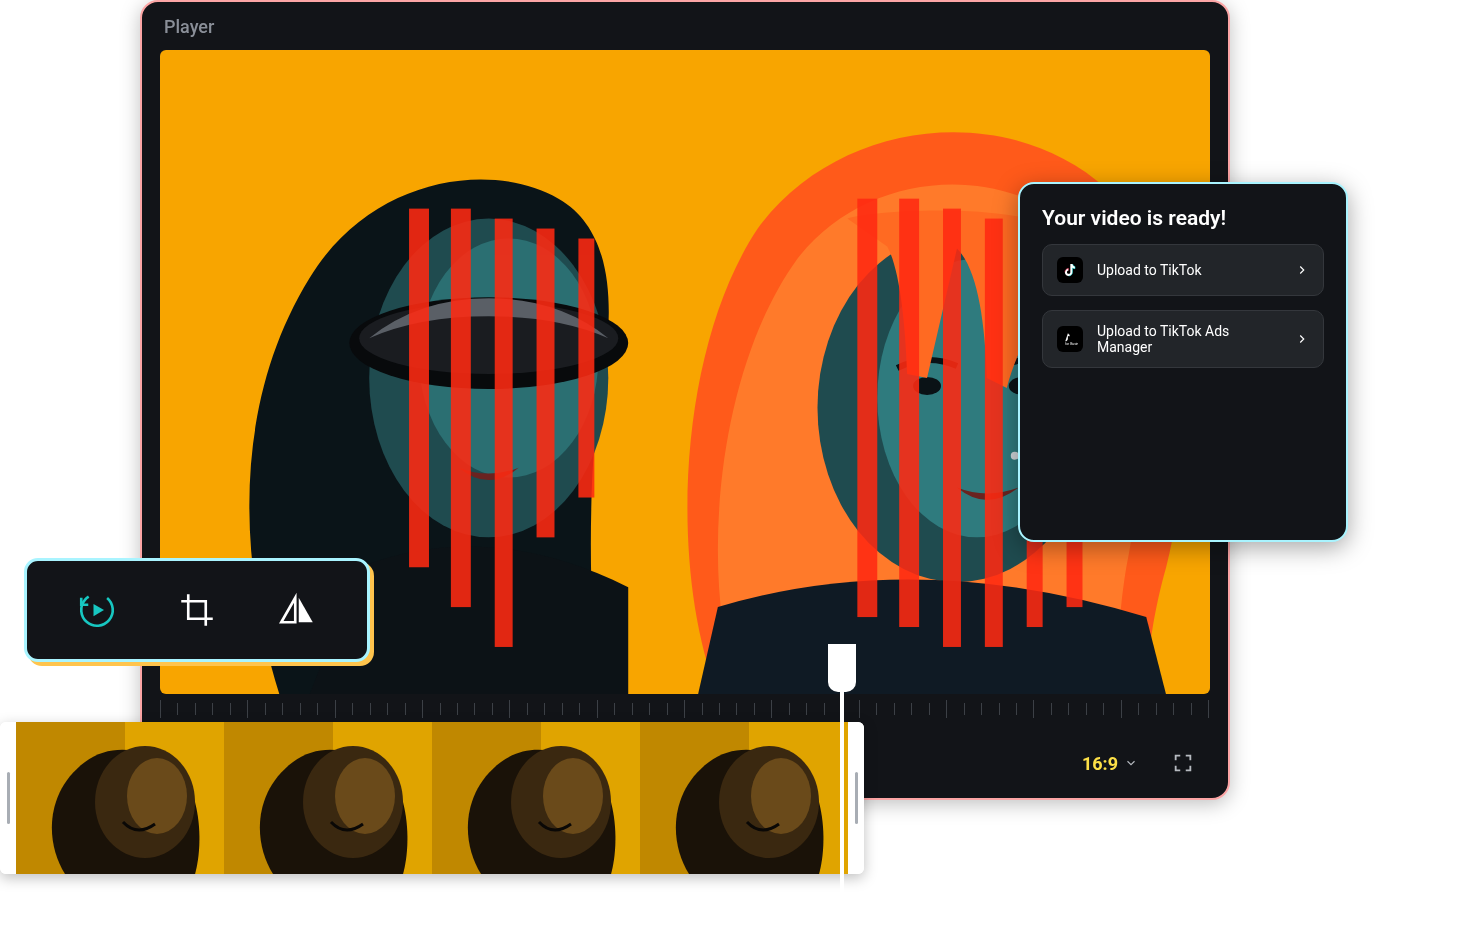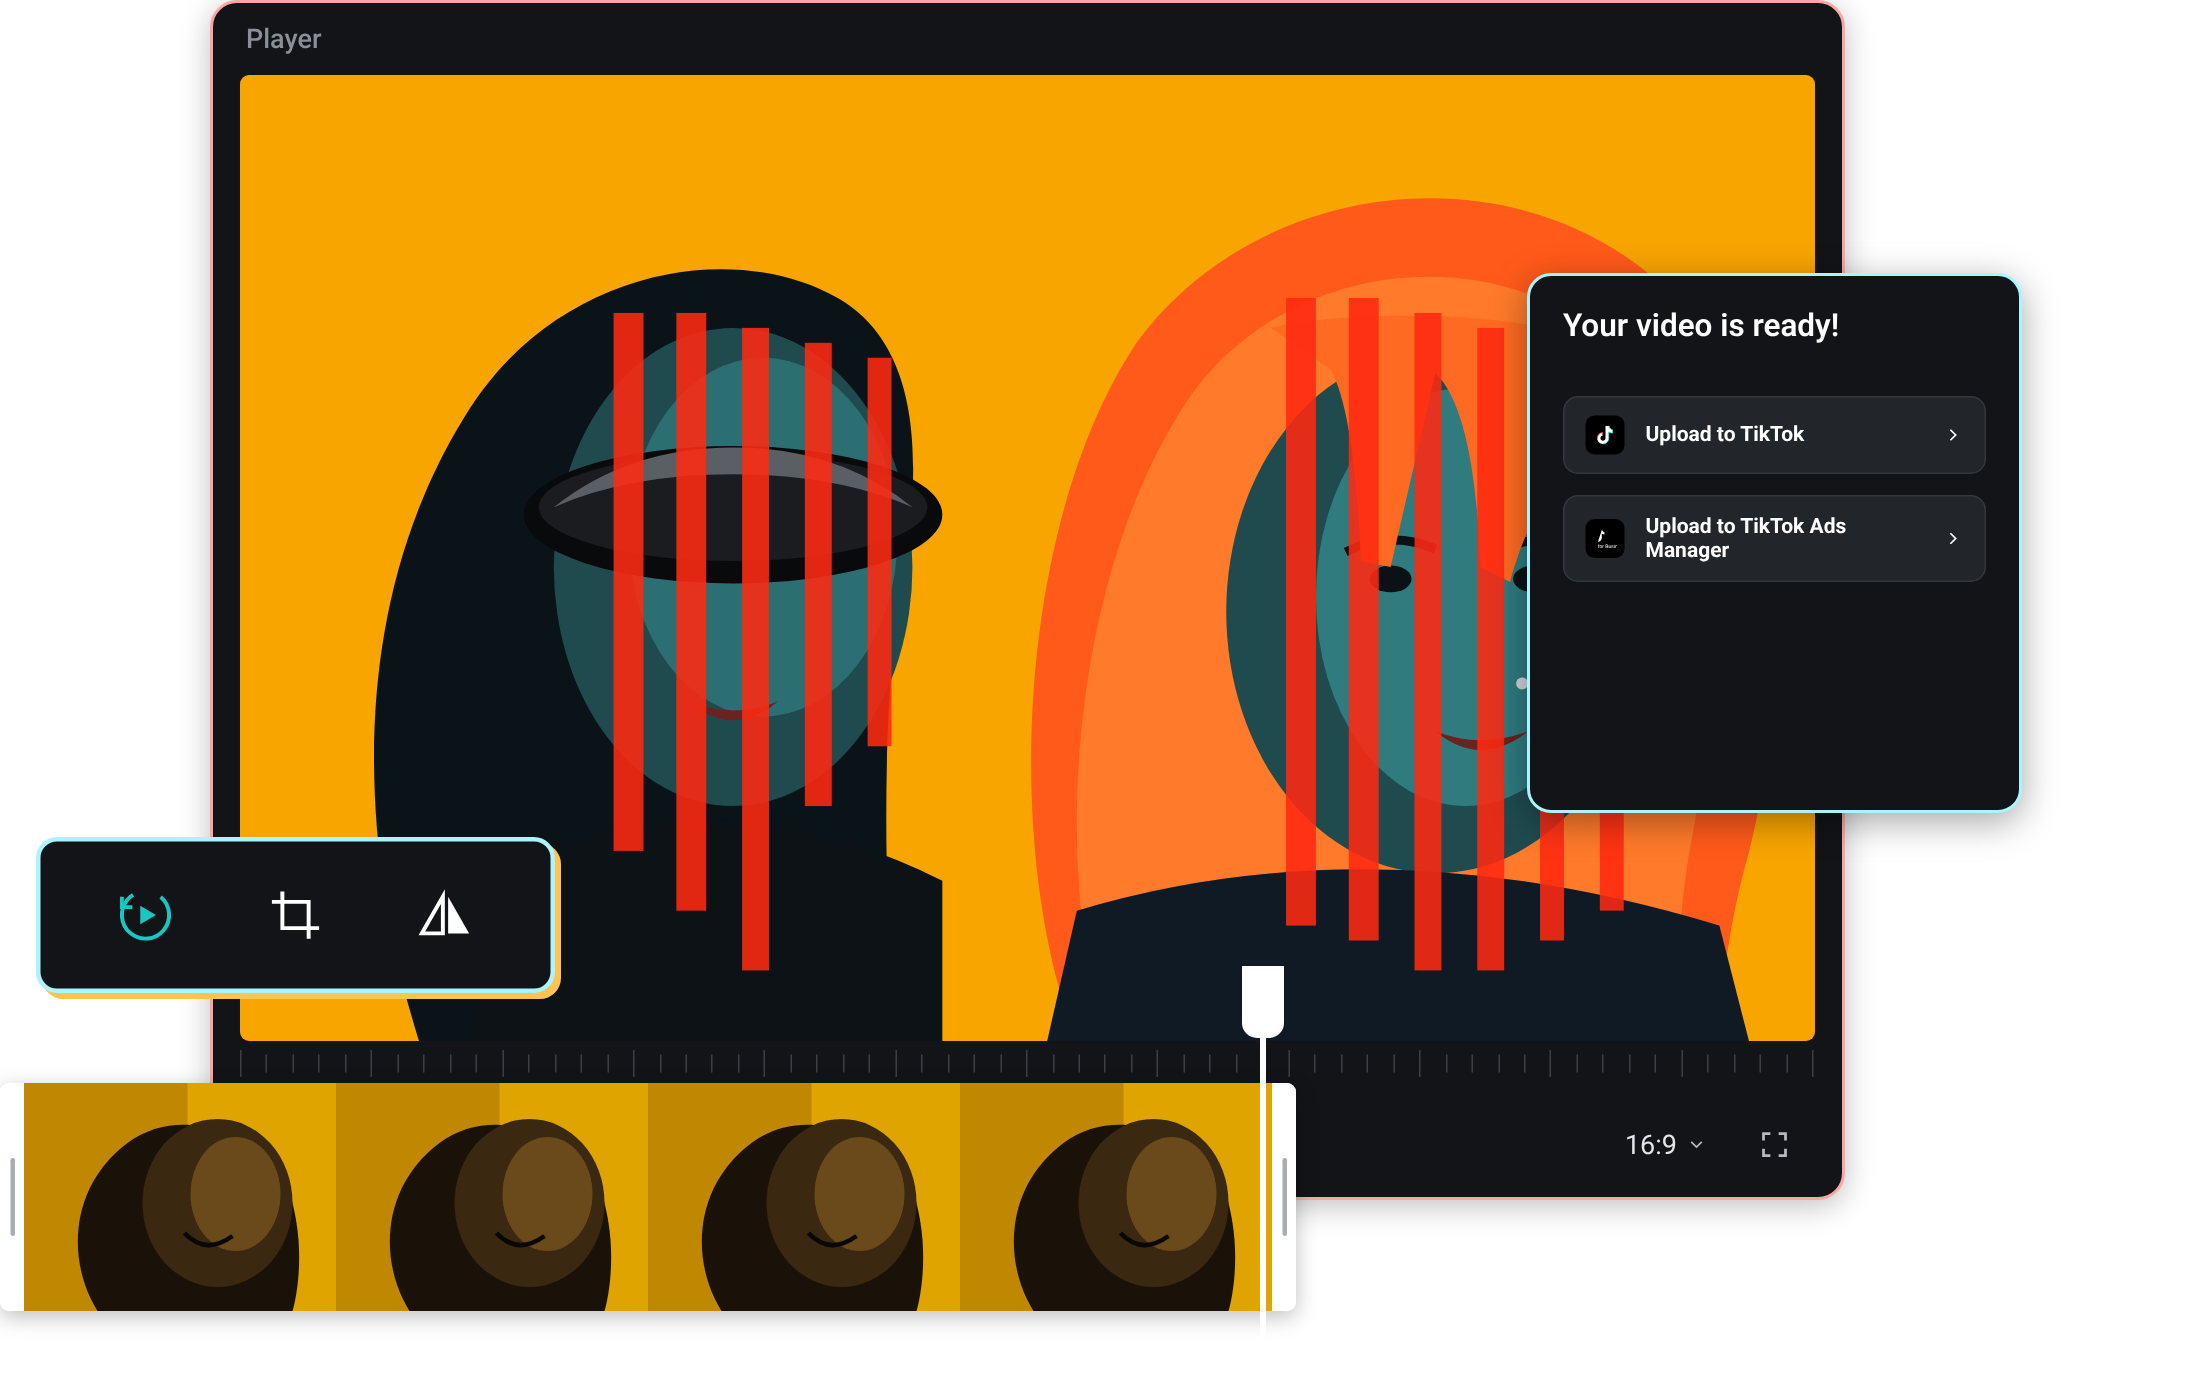--- a/index.html
+++ b/index.html
@@ -64,23 +64,24 @@
     display: flex;
     align-items: center;
     justify-content: flex-end;
     padding: 0 30px;
     gap: 30px;
   }
   .aspect-selector {
     display: flex;
     align-items: center;
     gap: 6px;
-    color: #e5e5e5;
+    color: #fde047;
     font-size: 18px;
     cursor: pointer;
+    font-weight: bold;
   }
   .chevron-down {
     width: 14px; height: 14px;
     stroke: #b6bac0; stroke-width: 2; fill: none;
   }
   .fullscreen-btn {
     width: 30px; height: 30px;
     display: flex; align-items: center; justify-content: center;
     cursor: pointer;
   }
@@ -96,21 +97,21 @@
     background: #121418;
     border-radius: 16px;
     border: 2px solid #a9f4ff;
     padding: 22px;
     box-shadow: 0 6px 24px rgba(0,0,0,0.35);
   }
   .export-title {
     color: #fff;
     font-size: 21px;
     font-weight: 600;
-    margin-bottom: 34px;
+    margin-bottom: 14px;
   }
   .export-option {
     display: flex;
     align-items: center;
     gap: 14px;
     background: #222529;
     border: 1px solid #34373c;
     border-radius: 10px;
     padding: 12px 14px;
     margin-bottom: 14px;
@@ -118,21 +119,21 @@
   }
   .option-icon {
     width: 26px; height: 26px;
     border-radius: 6px;
     display: flex; align-items: center; justify-content: center;
     flex-shrink: 0;
   }
   .tiktok-bg { background: #000; }
   .tiktok-svg { width: 16px; height: 16px; }
   .download-icon svg { width: 20px; height: 20px; stroke: #fff; stroke-width: 2; fill: none; }
-  .option-label { color: #fff; font-size: 14px; font-weight: 700; flex: 1; }
+  .option-label { color: #fff; font-size: 14px; font-weight: 400; flex: 1; }
   .option-chevron { width: 14px; height: 14px; stroke: #fff; stroke-width: 2; fill: none; }
 
   
   .float-toolbar {
     position: absolute;
     left: 24px;
     top: 558px;
     width: 346px;
     height: 104px;
     background: #121418;

